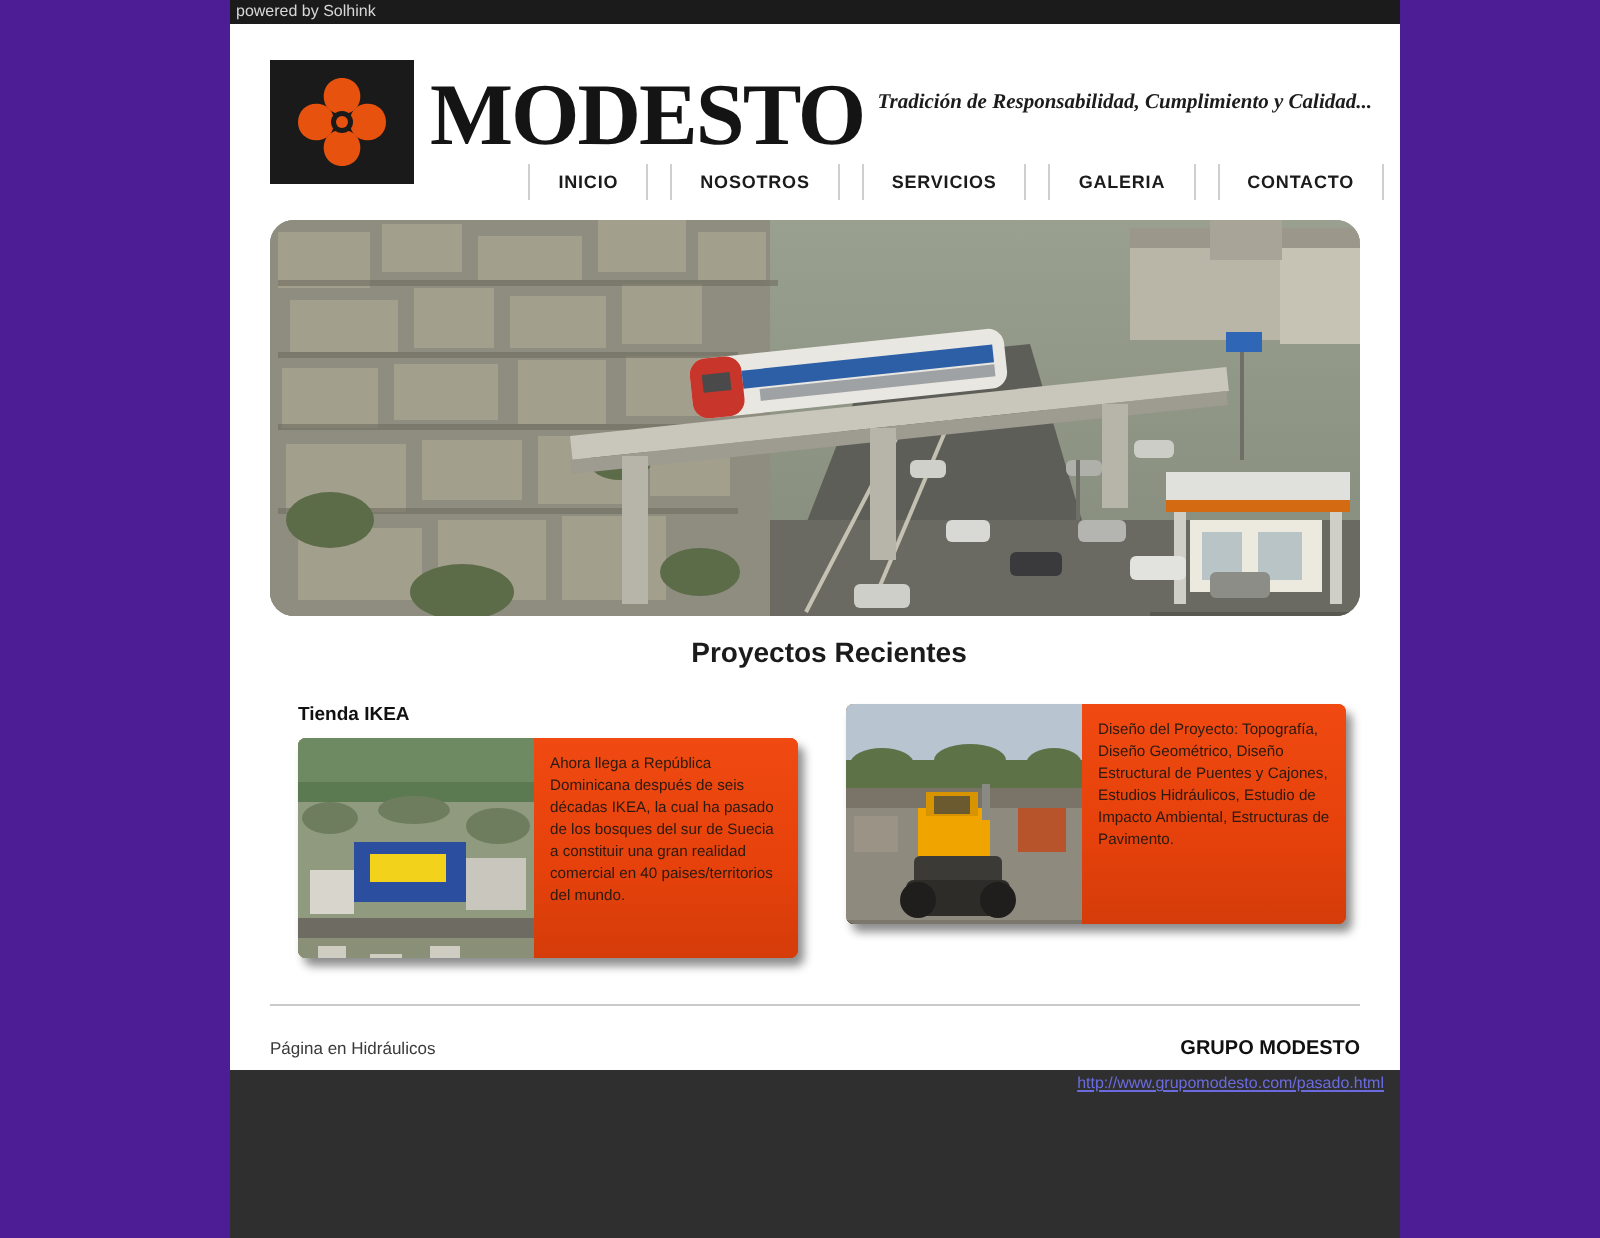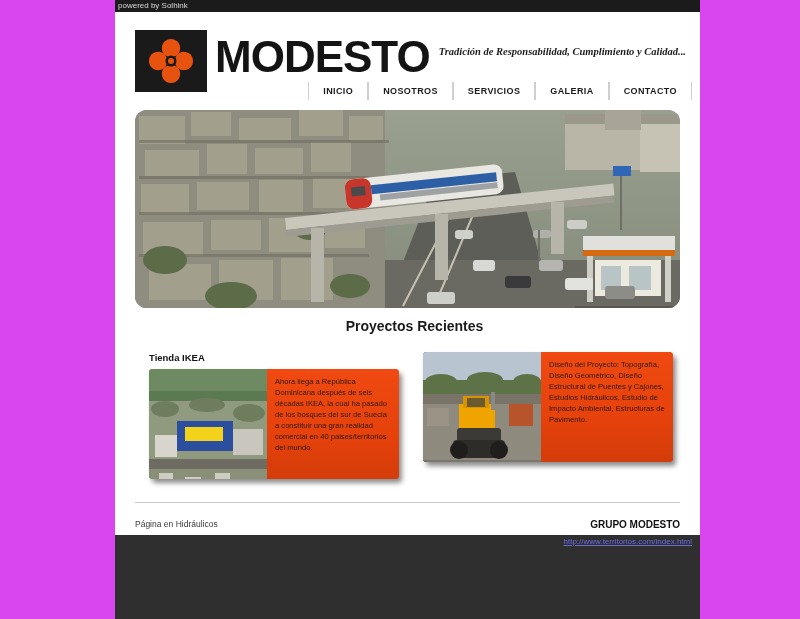--- a/index.html
+++ b/index.html
@@ -6,21 +6,21 @@
   html, body {
     margin: 0; padding: 0;
     width: 800px; height: 619px;
     background: #2e2e2e;
     font-family: "Liberation Sans", sans-serif;
     overflow: hidden;
   }
   #screen {
     position: relative;
     width: 800px; height: 619px;
-    background: #d946ef;
+    background: #4c1d95;
   }
   
   .powered-bar {
     position: absolute;
     left: 115px; top: 0px;
     width: 585px; height: 12px;
     background: #1b1b1b;
     color: #d8d8d8;
     font-size: 8px;
     line-height: 12px;
@@ -51,37 +51,37 @@
     width: 50px; height: 50px;
     position: relative;
   }
   .brand {
     position: absolute;
     left: 100px; top: 20px;
     font-size: 44px;
     font-weight: bold;
     letter-spacing: -1px;
     color: #141414;
-    font-family: Liberation Sans, sans-serif;
+    font-family: Liberation Serif, serif;
   }
   .tagline {
     position: absolute;
     right: 14px; top: 34px;
     font-size: 10.5px;
     font-style: italic;
     font-weight: bold;
     color: #1c1c1c;
     font-family: "Liberation Serif", serif;
   }
   
   .nav {
     position: absolute;
     right: 8px; top: 70px;
     display: flex;
-    gap: 1px;
+    gap: 12px;
     align-items: center;
   }
   .nav-item {
     font-size: 9px;
     font-weight: bold;
     color: #1b1b1b;
     letter-spacing: 0.4px;
     padding: 4px 14px;
     border-left: 1px solid #cfcfcf;
     border-right: 1px solid #cfcfcf;
@@ -408,16 +408,16 @@
 
     <div class="footer-rule"></div>
     <div class="footer">
       <div class="footer-left">Página en Hidráulicos</div>
       <div class="footer-right">GRUPO MODESTO</div>
     </div>
 
   </div>
 
   <div class="below-strip">
-    <a class="status-link" href="#">http://www.territorios.com/index.html</a>
+    <a class="status-link" href="#">http://www.grupomodesto.com/pasado.html</a>
   </div>
 
 </div>
 
 </body></html>

